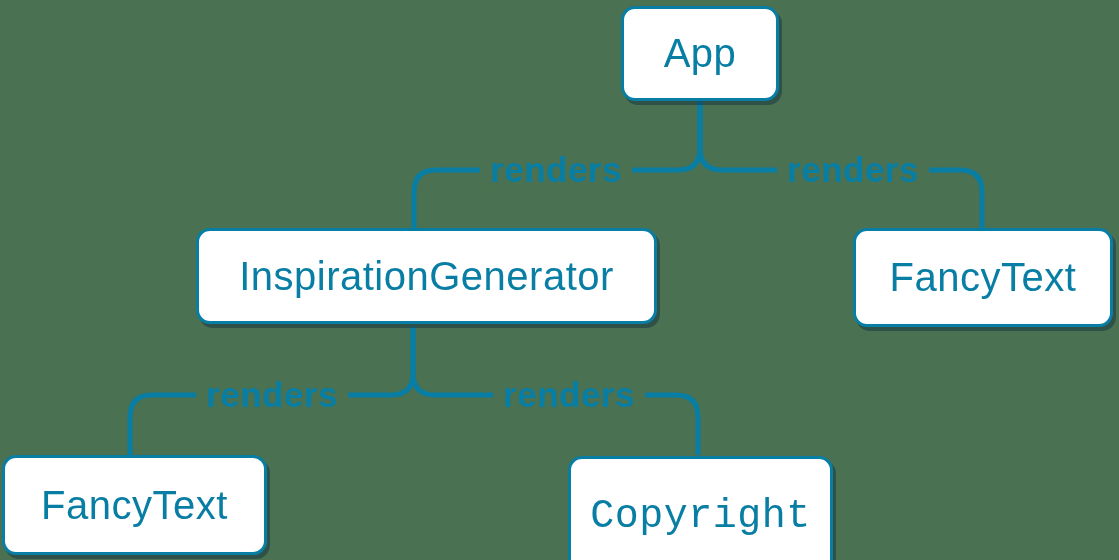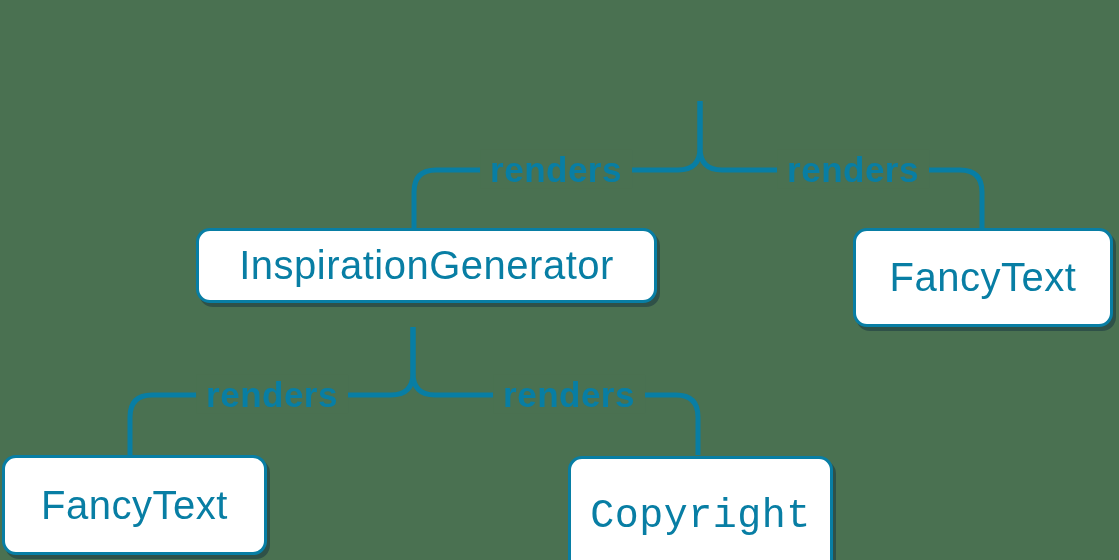--- a/index.html
+++ b/index.html
@@ -56,21 +56,21 @@
     color: var(--color-accent);
     font-size: 35px;
     font-weight: bold;
     letter-spacing: 0.5px;
     line-height: 1;
     padding: 2px 10px;
     white-space: nowrap;
   }
   
   .node-app        { left: 621px; top: 6px;   width: 158px; height: 95px;  }
-  .node-ig         { left: 196px; top: 228px; width: 461px; height: 75px;  }
+  .node-ig         { left: 196px; top: 228px; width: 461px; height: 96px;  }
   .node-ft-top     { left: 853px; top: 228px; width: 260px; height: 99px;  }
   .node-ft-bottom  { left: 2px;   top: 455px; width: 265px; height: 100px; }
   .node-copyright  { left: 568px; top: 456px; width: 265px; height: 120px; font-family: Liberation Mono, monospace;  }
   
   .edge-label-1 { left: 556px; top: 169px; }
   .edge-label-2 { left: 853px; top: 169px; }
   .edge-label-3 { left: 272px; top: 394px; }
   .edge-label-4 { left: 569px; top: 394px; }
 </style>
 </head>
@@ -78,20 +78,23 @@
 
 <div class="canvas">
 
   <svg class="edges" viewBox="0 0 1119 560" aria-hidden="true">
     <path d="M 700 101 L 700 148 Q 700 170 678 170 L 436 170 Q 414 170 414 192 L 414 228"></path>
     <path d="M 700 101 L 700 148 Q 700 170 722 170 L 960 170 Q 982 170 982 192 L 982 228"></path>
     <path d="M 413 327 L 413 373 Q 413 395 391 395 L 152 395 Q 130 395 130 417 L 130 455"></path>
     <path d="M 413 327 L 413 373 Q 413 395 435 395 L 676 395 Q 698 395 698 417 L 698 455"></path>
   </svg>
 
+  <div class="node node-app">
+    <span class="node-label">App</span>
+  </div>
 
   <div class="node node-ig">
     <span class="node-label">InspirationGenerator</span>
   </div>
 
   <div class="node node-ft-top">
     <span class="node-label">FancyText</span>
   </div>
 
   <div class="node node-ft-bottom">

